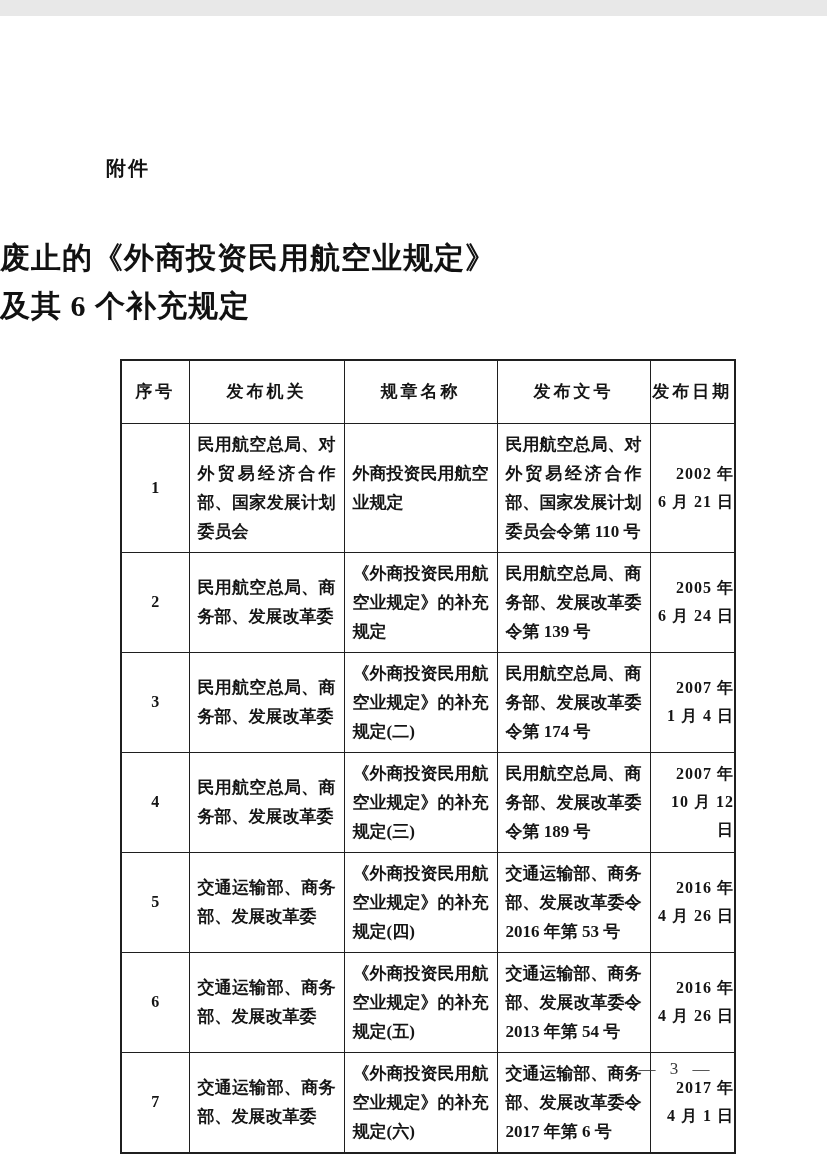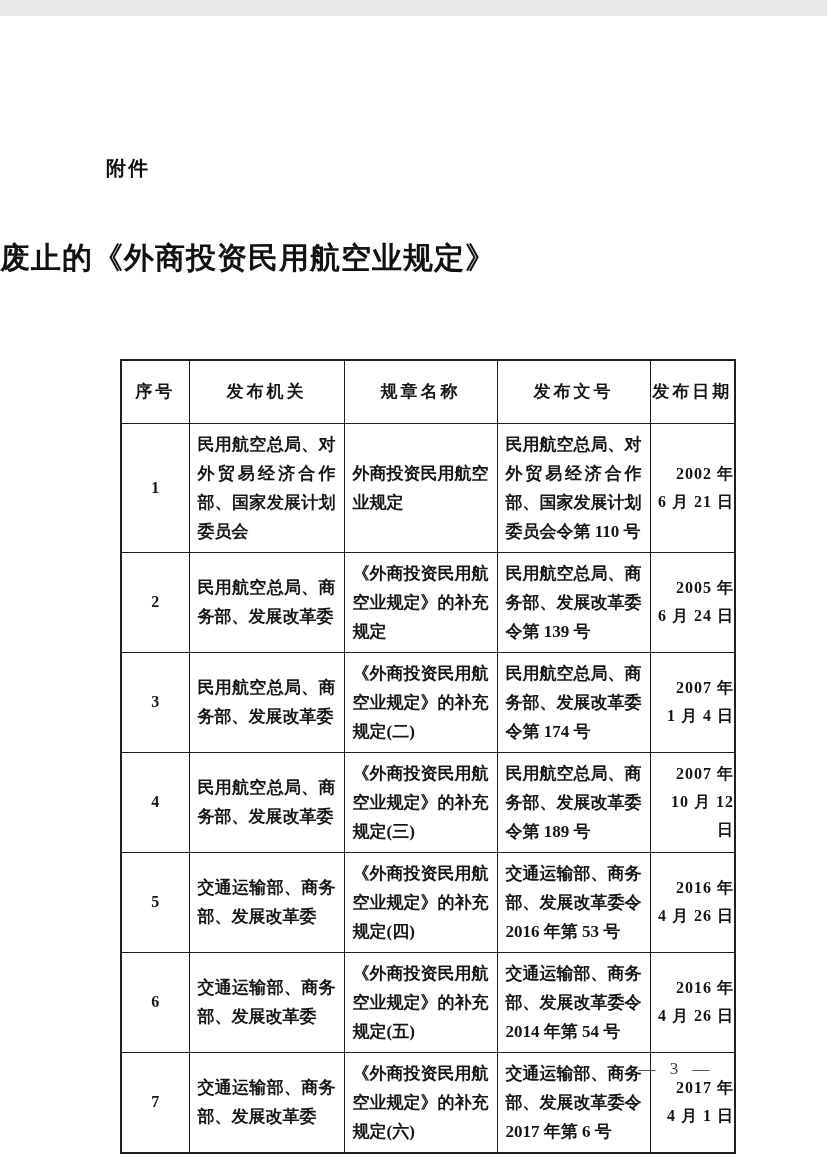--- a/index.html
+++ b/index.html
@@ -54,20 +54,21 @@
 </style>
 </head>
 <body>
 
 <div class="page">
 
   <div class="attachment">附件</div>
 
   <div class="title">
     <div>废止的《外商投资民用航空业规定》</div>
+    <div>及其 6 个补充规定</div>
   </div>
 
   <table class="doc-table">
     <colgroup>
       <col style="width:68px">
       <col style="width:155px">
       <col style="width:153px">
       <col style="width:153px">
       <col style="width:85px">
     </colgroup>
@@ -118,21 +119,21 @@
         <td class="c-text">交通运输部、商务部、发展改革委</td>
         <td class="c-text">《外商投资民用航空业规定》的补充规定(四)</td>
         <td class="c-text">交通运输部、商务部、发展改革委令 2016 年第 53 号</td>
         <td class="c-date">2016 年
 4 月 26 日</td>
       </tr>
       <tr class="row-5">
         <td class="c-no">6</td>
         <td class="c-text">交通运输部、商务部、发展改革委</td>
         <td class="c-text">《外商投资民用航空业规定》的补充规定(五)</td>
-        <td class="c-text">交通运输部、商务部、发展改革委令 2014 年第 54 号</td>
+        <td class="c-text">交通运输部、商务部、发展改革委令 2013 年第 54 号</td>
         <td class="c-date">2016 年
 4 月 26 日</td>
       </tr>
       <tr class="row-6">
         <td class="c-no">7</td>
         <td class="c-text">交通运输部、商务部、发展改革委</td>
         <td class="c-text">《外商投资民用航空业规定》的补充规定(六)</td>
         <td class="c-text">交通运输部、商务部、发展改革委令 2017 年第 6 号</td>
         <td class="c-date">2017 年
 4 月 1 日</td>

